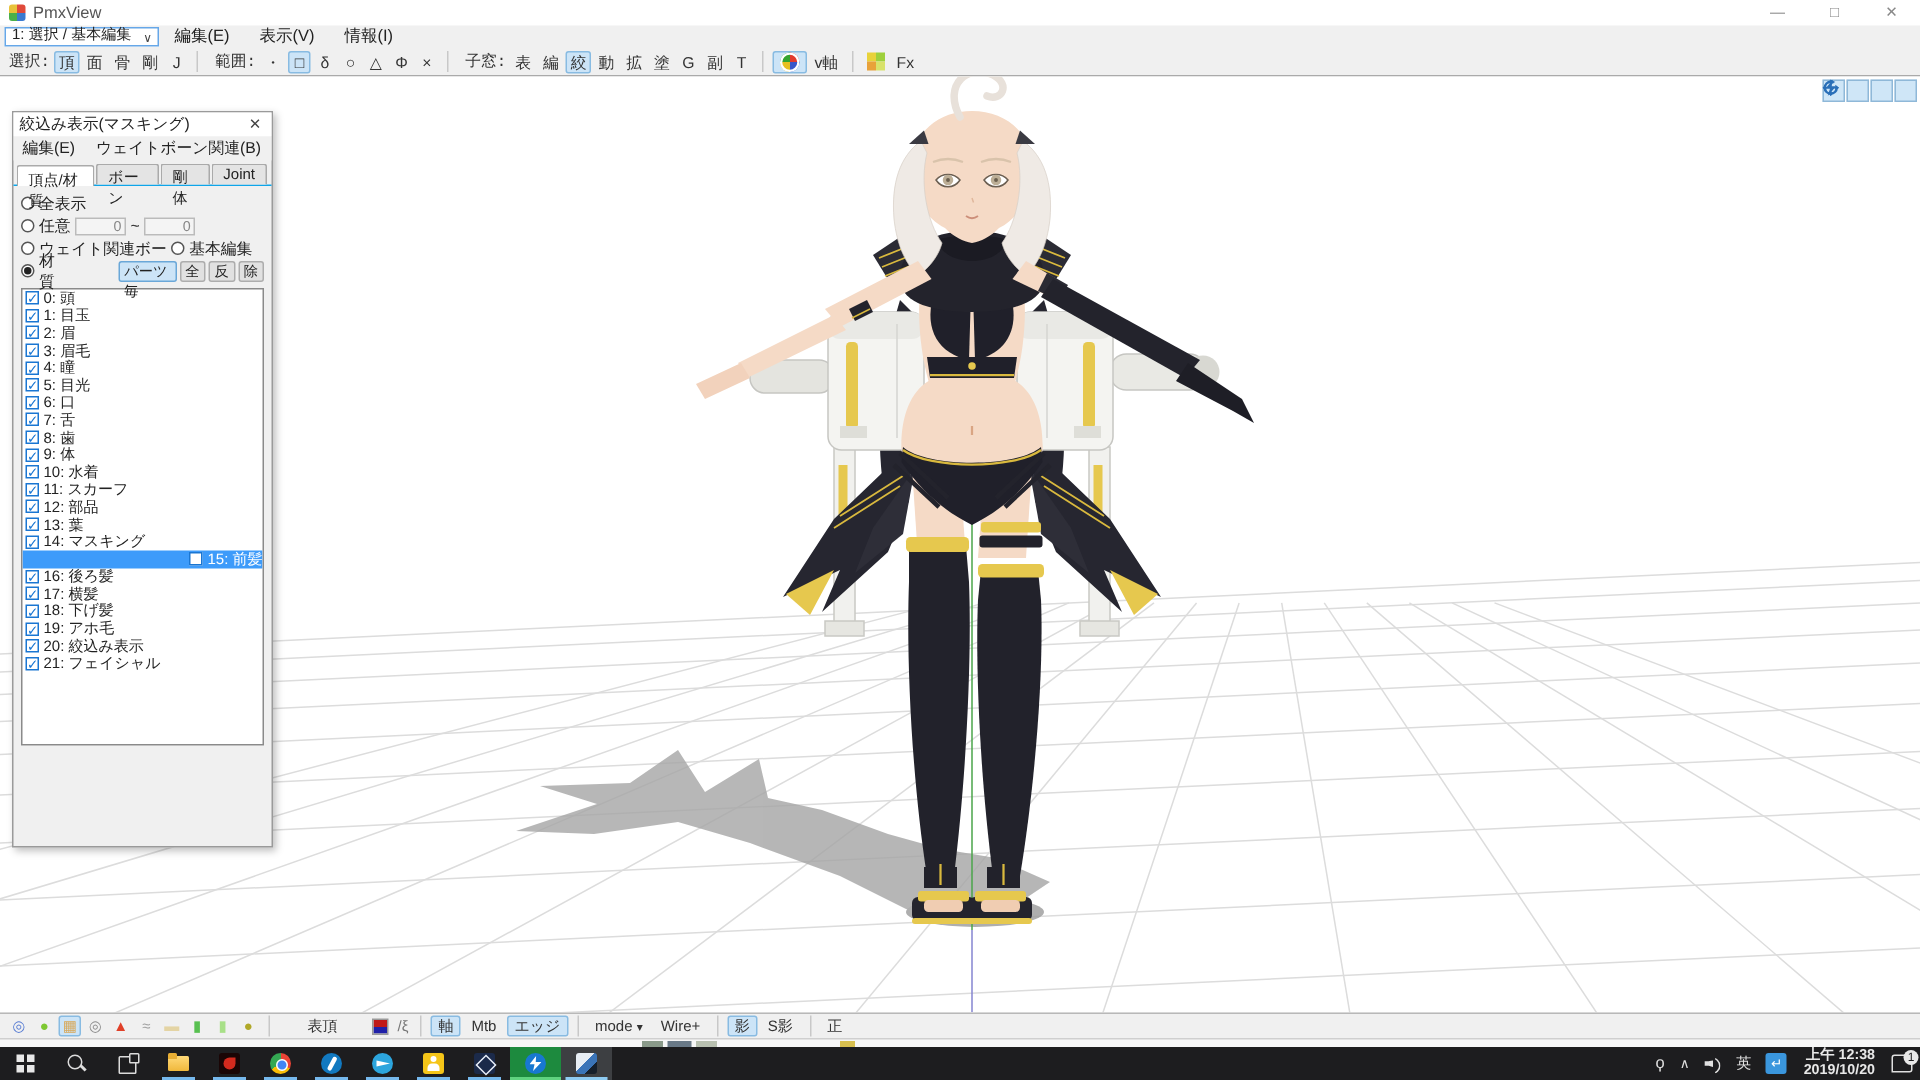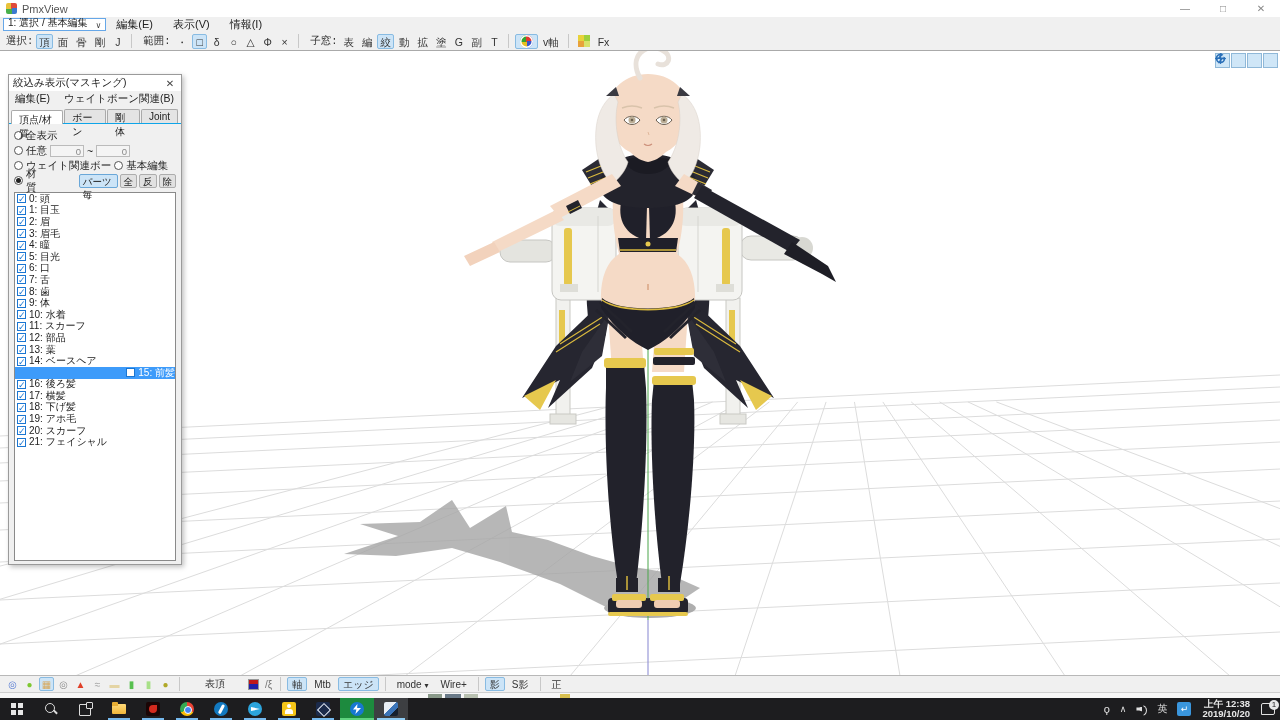--- a/index.html
+++ b/index.html
@@ -64,21 +64,21 @@
   .panel-body { padding:4px 5px 0 5px; }
   .prow { display:flex; align-items:center; height:15px; gap:3px; }
   .radio { width:9px; height:9px; border:1px solid #555; border-radius:50%; background:#fff; flex:none; }
   .radio.on::after { content:""; display:block; width:5px; height:5px; margin:1px;
     background:#222; border-radius:50%; }
   .numbox { width:34px; height:12px; background:#f4f4f4; border:1px solid #bbb;
     font-size:9.5px; text-align:right; color:#888; padding-right:2px; line-height:12px; }
   .smbtn { height:14px; padding:0 3px; border:1px solid #adadad; background:#e1e1e1;
     font-size:9.5px; line-height:13px; border-radius:2px; }
   .smbtn.active { background:#cce4f7; border-color:#6aa7d8;margin-left:28px; }
-  .mat-list { margin-top:4px; height:369px; background:#fff; border:1px solid #8a8a8a; overflow:hidden; }
+  .mat-list { margin-top:4px; height:305px; background:#fff; border:1px solid #8a8a8a; overflow:hidden; }
   .mat-row { display:flex; align-items:center; height:11.6px; padding-left:2px; gap:3px; font-size:10px; }
   .mat-row .cb { width:9px; height:9px; border:1px solid #1a76d2; background:#fff; flex:none;
     font-size:9px; line-height:8px; color:#1a76d2; text-align:center; }
   .mat-row .cb::after { content:"✓"; }
   .mat-row.unchecked .cb::after { content:""; }
   .mat-row.selected { background:#3d9bfa; color:#fff;justify-content:flex-end; }
 
   
   .bottombar { position:absolute; left:0; top:675px; width:1280px; height:17px;
     background:#f0f0f0; border-top:1px solid #b8b8b8; display:flex; align-items:center;
@@ -517,21 +517,21 @@
           <div class="mat-row">
             <span class="cb"></span>
             <span>12: 部品</span>
           </div>
           <div class="mat-row">
             <span class="cb"></span>
             <span>13: 葉</span>
           </div>
           <div class="mat-row">
             <span class="cb"></span>
-            <span>14: ベースヘア</span>
+            <span>14: マスキング</span>
           </div>
           <div class="mat-row selected unchecked">
             <span class="cb"></span>
             <span>15: 前髪</span>
           </div>
           <div class="mat-row">
             <span class="cb"></span>
             <span>16: 後ろ髪</span>
           </div>
           <div class="mat-row">
@@ -541,21 +541,21 @@
           <div class="mat-row">
             <span class="cb"></span>
             <span>18: 下げ髪</span>
           </div>
           <div class="mat-row">
             <span class="cb"></span>
             <span>19: アホ毛</span>
           </div>
           <div class="mat-row">
             <span class="cb"></span>
-            <span>20: スカーフ</span>
+            <span>20: 絞込み表示</span>
           </div>
           <div class="mat-row">
             <span class="cb"></span>
             <span>21: フェイシャル</span>
           </div>
         </div>
     </div>
   </div>
 
   <div class="bottombar">

